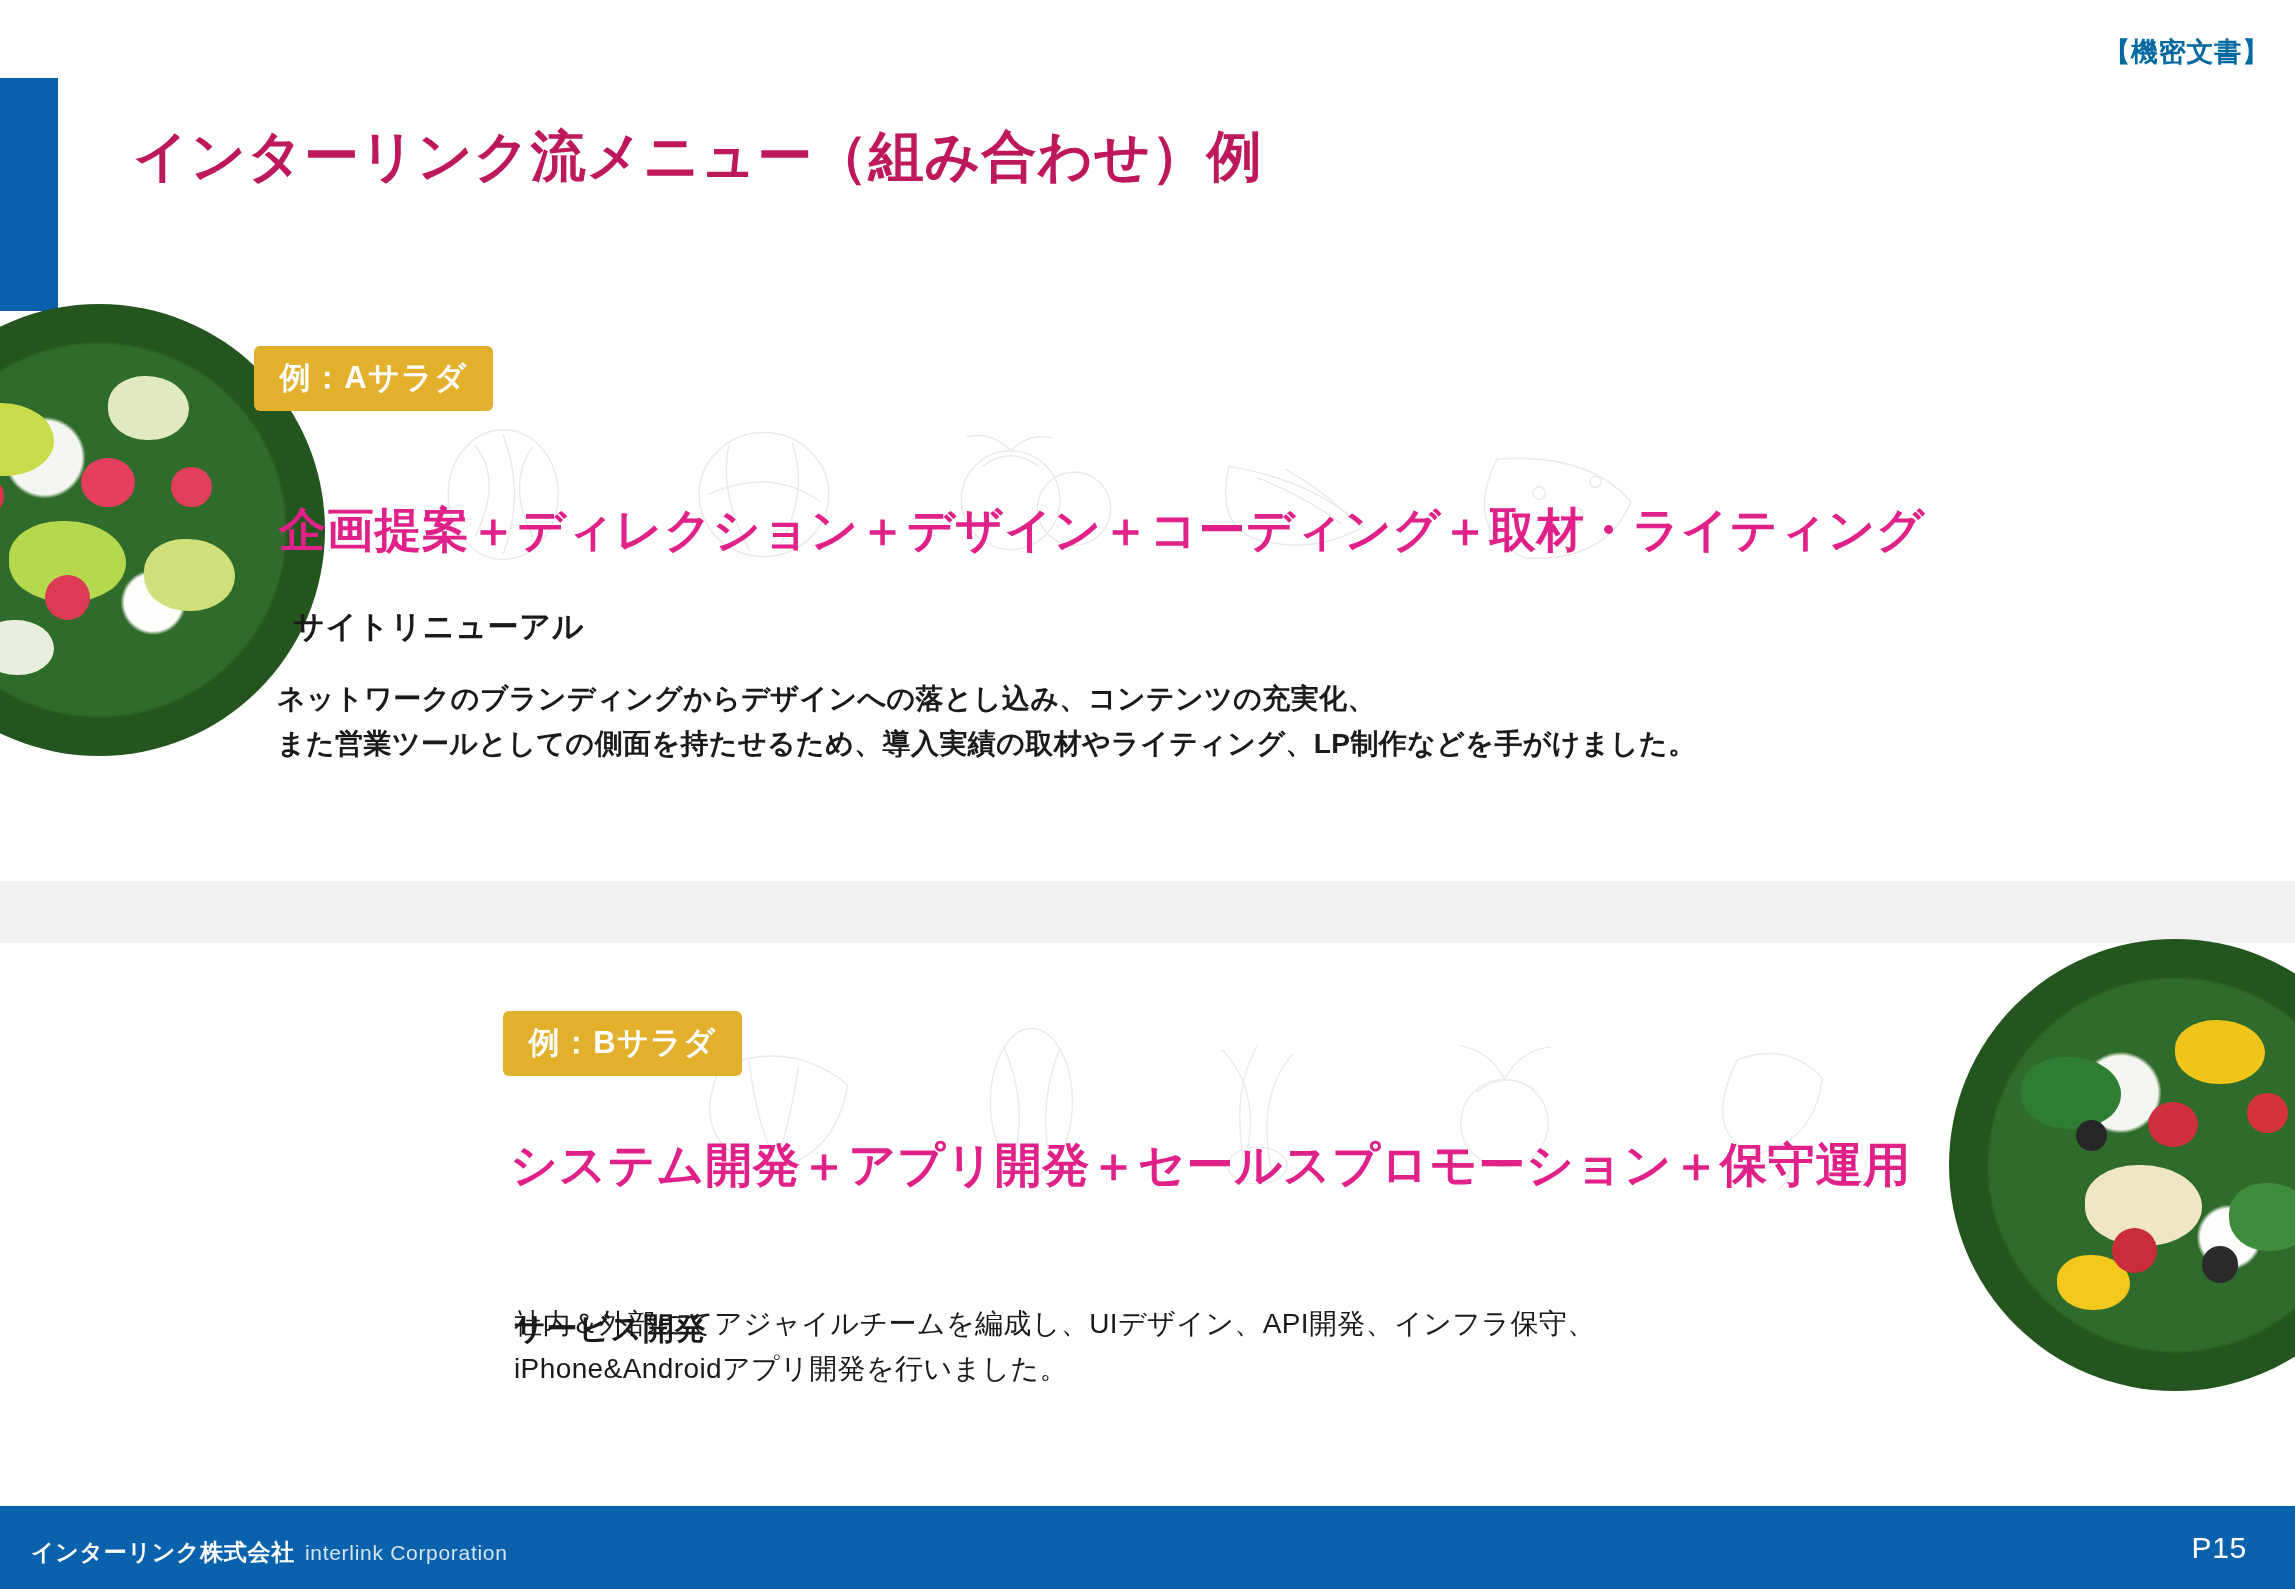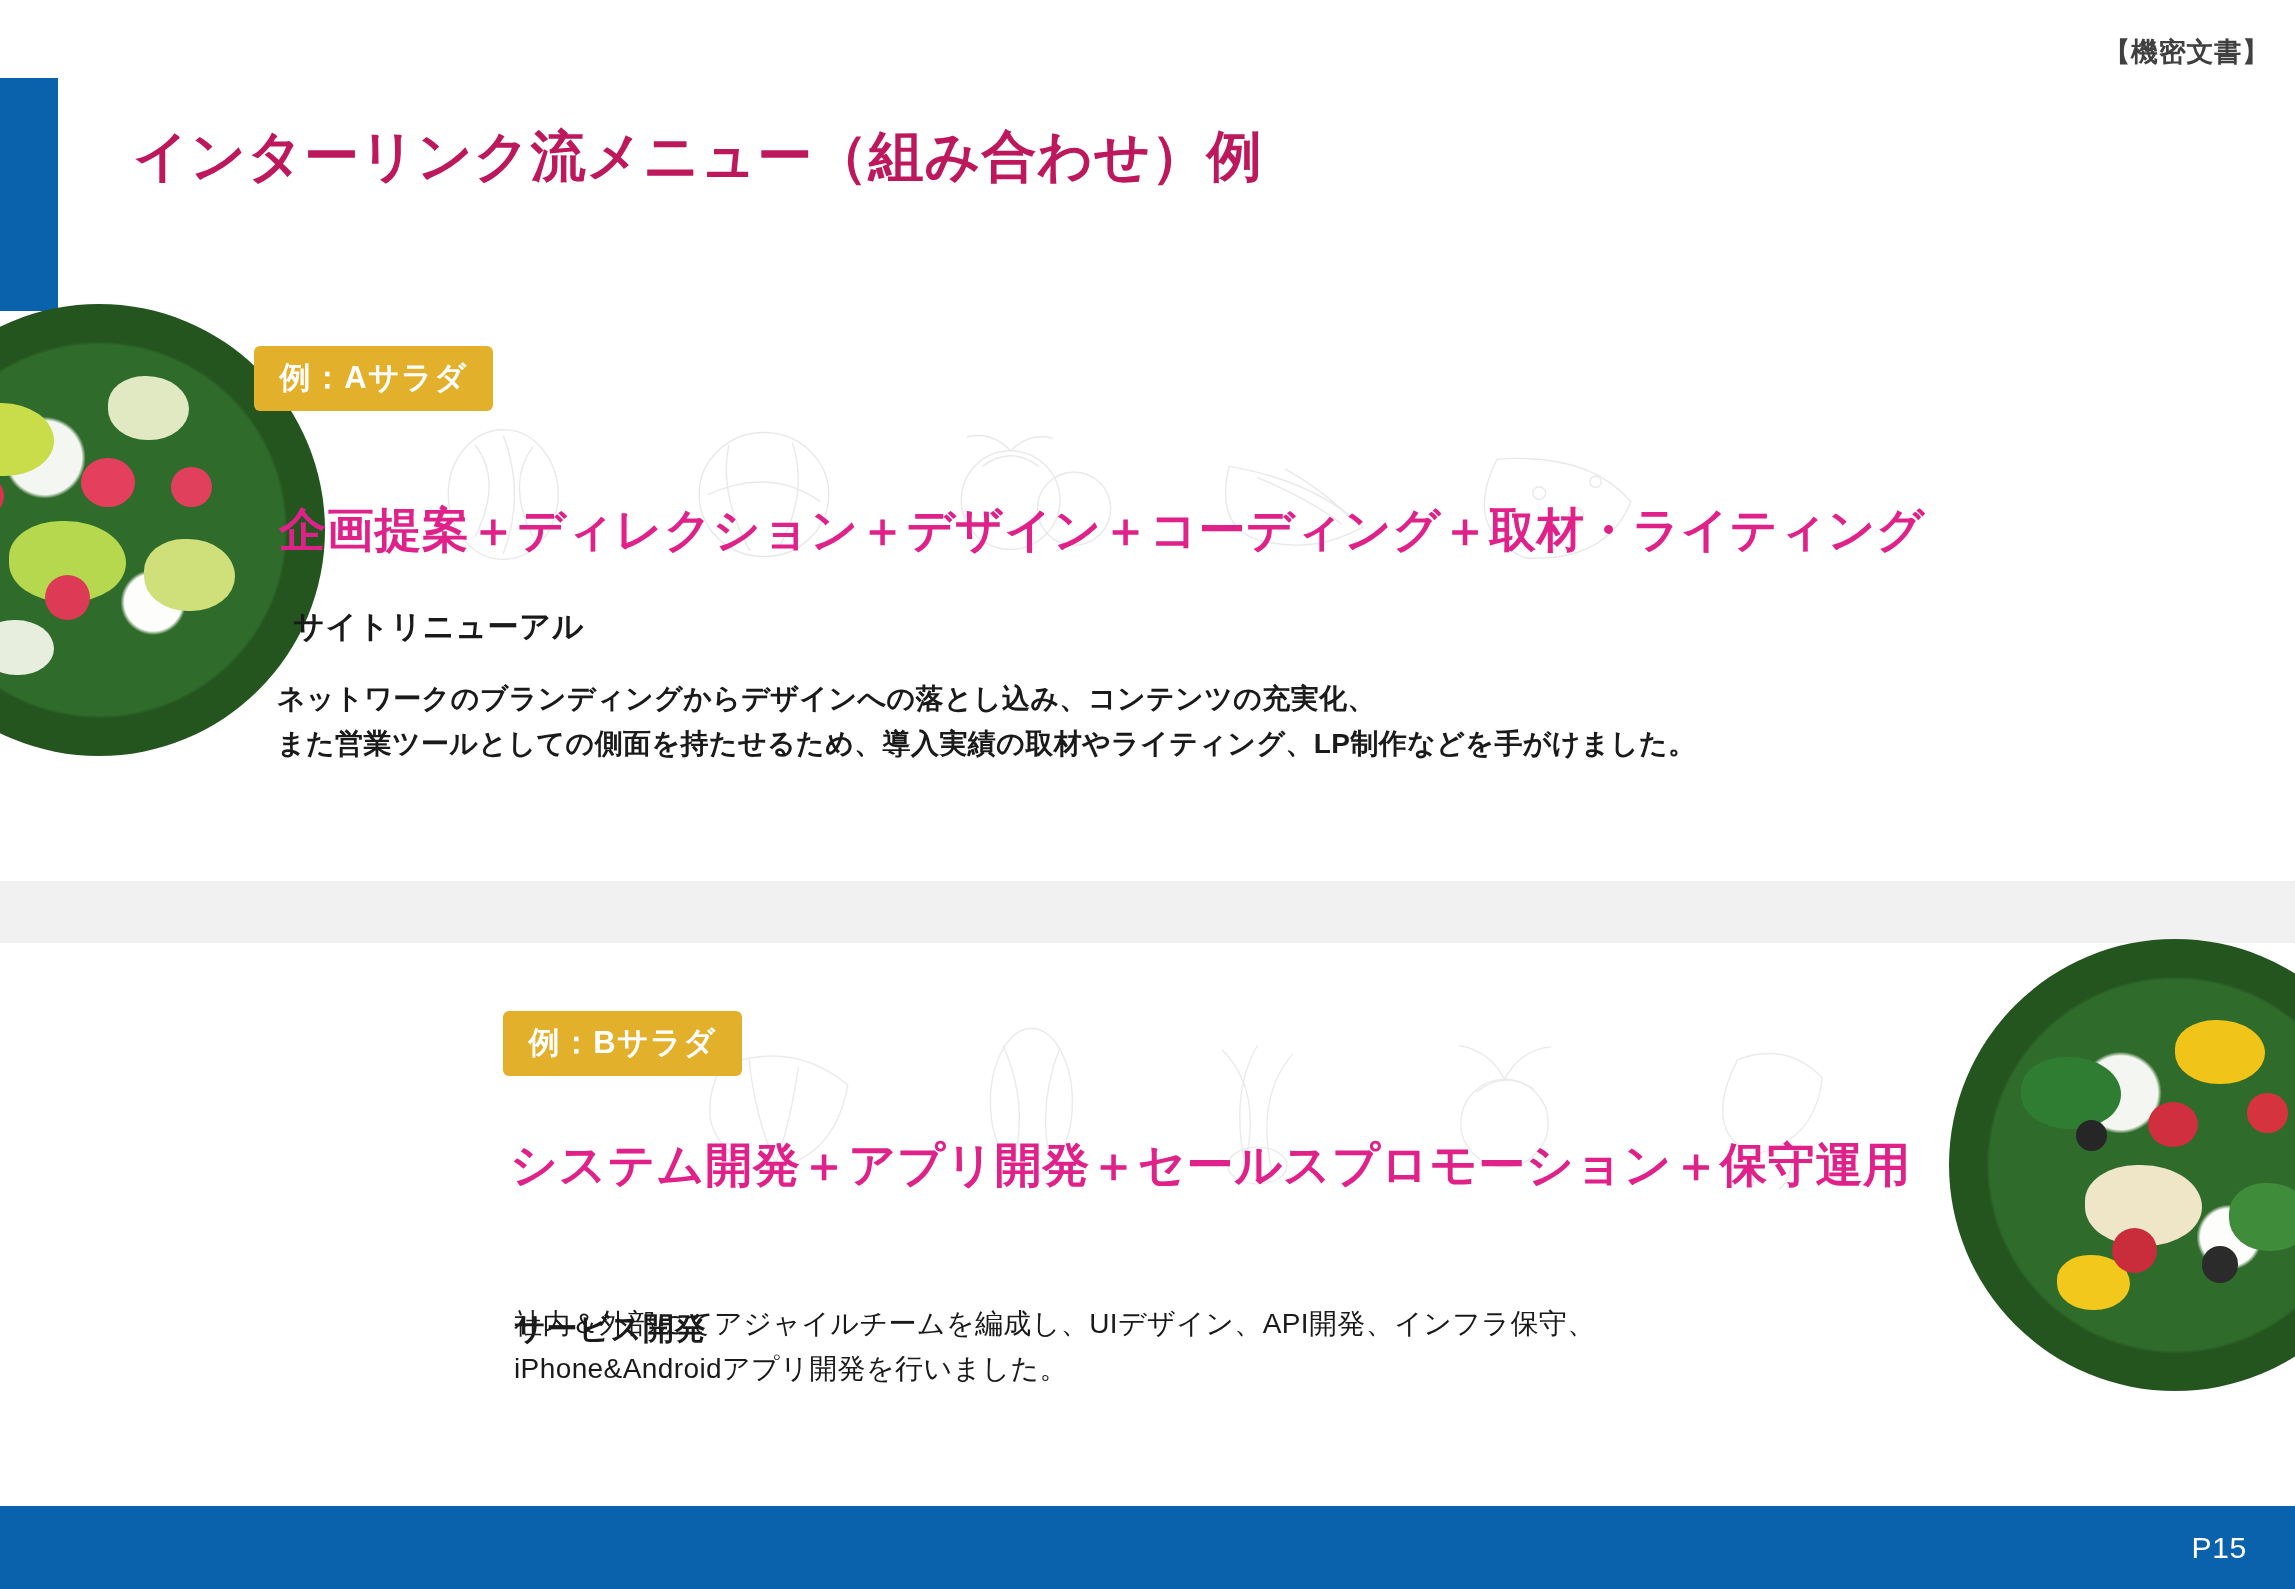--- a/index.html
+++ b/index.html
@@ -84,21 +84,21 @@
     font-size: 51px;
     font-weight: 700;
     color: #111111;
     letter-spacing: -0.7px;
     line-height: 1;
   }
   .confidential {
     margin-top: 8.5px;
     font-size: 27px;
     font-weight: 700;
-    color: #404040;
+    color: #0369a1;
     letter-spacing: 0.7px;
   }
 
   
   .section-a {
     position: absolute;
     left: 0;
     top: 311px;
     width: 2295px;
     height: 565px;
@@ -325,15 +325,19 @@
   </svg>
 </div>
 
 <div class="badge badge-b">例：Bサラダ</div>
 <div class="headline headline-b">システム開発＋アプリ開発＋セールスプロモーション＋保守運用</div>
 <div class="subhead subhead-b">サービス開発</div>
 <div class="body-text body-b">社内＆外部にてアジャイルチームを編成し、UIデザイン、API開発、インフラ保守、
 iPhone&amp;Androidアプリ開発を行いました。</div>
 
 <div class="footer">
+  <div class="footer-brand">
+    <span class="footer-brand-jp">インターリンク株式会社</span>
+    <span class="footer-brand-en">interlink Corporation</span>
+  </div>
   <div class="footer-page">P15</div>
 </div>
 
 
 </body></html>

